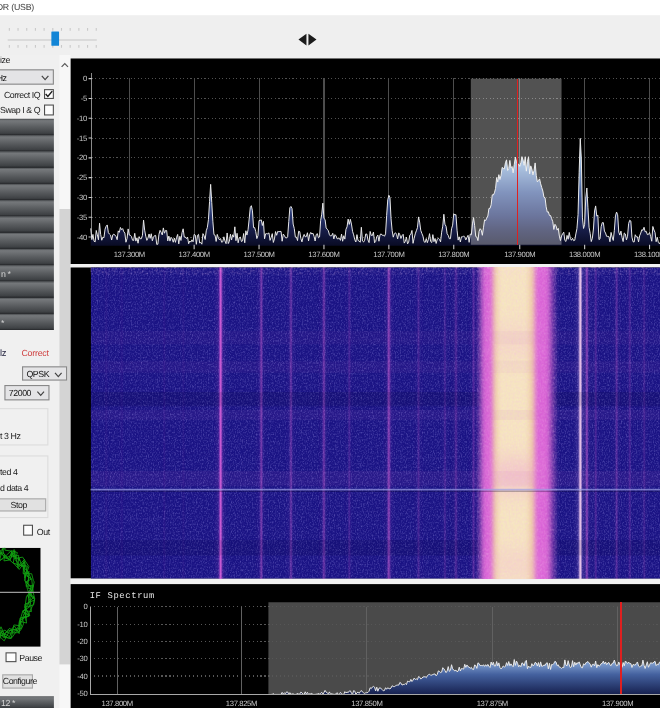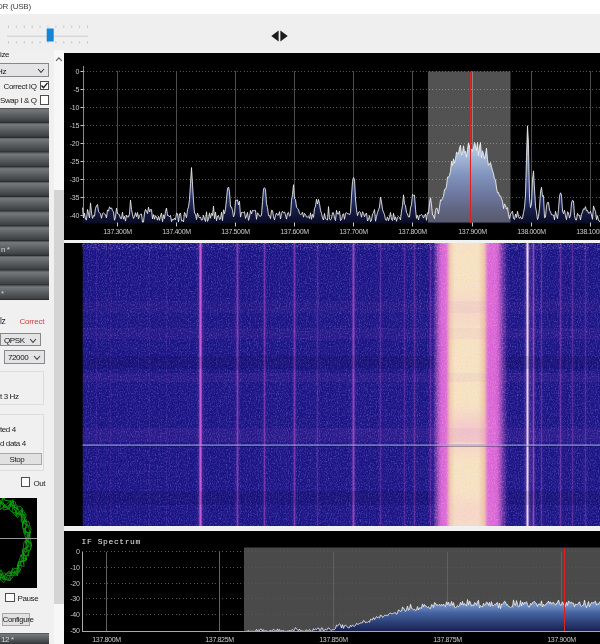--- a/index.html
+++ b/index.html
@@ -62,21 +62,21 @@
 <svg class="abs" style="left:40px;top:81px" width="9" height="9">
       <path d="M1.5,4.5 L3.5,6.7 L7.5,1.8" fill="none" stroke="#1a1a1a" stroke-width="1.3"></path>
     </svg>
 <div class="lbl" style="left:0;top:95.5px;width:57px;text-align:left">Swap I &amp; Q</div>
 <div class="cb" style="left:39.5px;top:95px"></div>
 <div class="abs" style="left:0;top:107.7px;width:49px;height:192.1px;background:repeating-linear-gradient(to bottom,#45484b 0px,#75787b 1.7px,#6d7073 3.7px,#5a5d60 7.4px,#4b4e51 10.6px,#3e4144 13.2px,#2c2e31 14.3px,#2c2e31 14.77px)"></div>
 <div class="abs" style="left:1px;top:244.5px;font-size:8px;letter-spacing:-0.4px;color:#d5d5d5">n *</div>
 <div class="abs" style="left:1px;top:288.5px;font-size:8px;letter-spacing:-0.4px;color:#d5d5d5">*</div>
 <div class="abs" style="left:0;top:316px;font-size:8.5px;letter-spacing:-0.4px;font-weight:normal;color:#23233f">lz</div>
 <div class="abs" style="left:19.5px;top:316.5px;font-size:8px;letter-spacing:-0.2px;color:#cf4040">Correct</div>
-<div class="combo" style="left:0;top:332.5px;width:41px;height:13.5px">
+<div class="combo" style="left:20px;top:332.5px;width:41px;height:13.5px">
       <span style="position:absolute;left:3px;top:2.2px">QPSK</span>
       <svg style="position:absolute;right:3px;top:4px" width="8" height="6">
         <path d="M1,1 L4,4.4 L7,1" fill="none" stroke="#444" stroke-width="1.1"></path>
       </svg>
     </div>
 <div class="combo" style="left:4px;top:350px;width:41px;height:13.5px">
       <span style="position:absolute;left:3px;top:2.2px">72000</span>
       <svg style="position:absolute;right:3px;top:4px" width="8" height="6">
         <path d="M1,1 L4,4.4 L7,1" fill="none" stroke="#444" stroke-width="1.1"></path>
       </svg>

